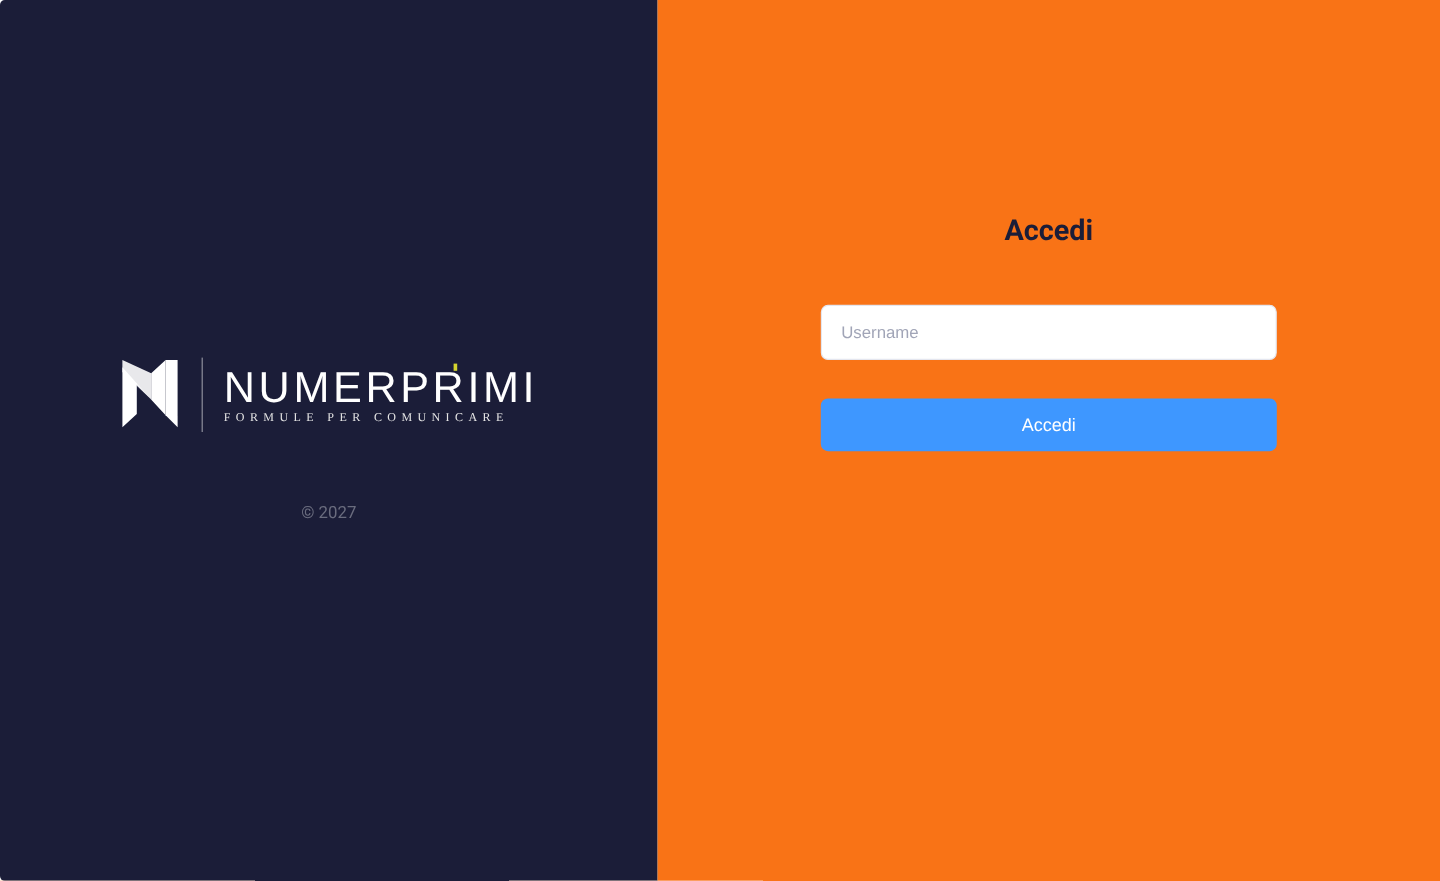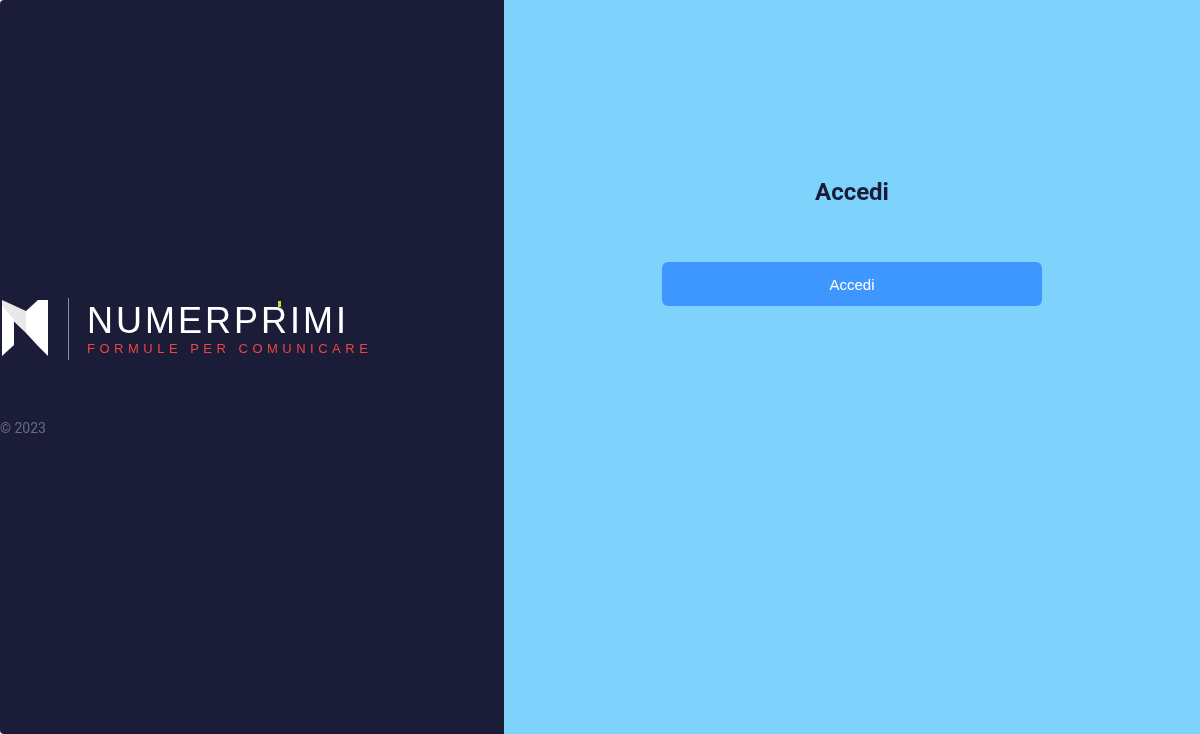--- a/index.html
+++ b/index.html
@@ -10,27 +10,27 @@
     
     body {
       font-family: -apple-system, BlinkMacSystemFont, "Segoe UI", Roboto, "Helvetica Neue", Arial, sans-serif;
       width: 1200px;
       height: 734px;
       display: flex;
       overflow: hidden;
     }
     
     .left-panel {
-      width: 504px;
+      width: 548px;
       height: 100%;
       background-color: #1b1d38;
       display: flex;
       flex-direction: column;
       justify-content: center;
-      align-items: flex-start;
+      align-items: center;
       border-radius: 4px 0 0 4px;
     }
     
     .logo-container {
       display: flex;
       align-items: center;
       gap: 18px;
       margin-bottom: 60px;
     }
     
@@ -64,44 +64,44 @@
     .logo-accent {
       position: absolute;
       top: -2px;
       left: 191px;
       width: 3px;
       height: 6px;
       background-color: #d4d42e;
     }
     
     .logo-text-sub {
-      color: #ef4444;
-      font-size: 13px;
+      color: #e5e5e5;
+      font-size: 10px;
       font-weight: 300;
       letter-spacing: 4.5px;
-      font-family: Liberation Sans, sans-serif;
+      font-family: Liberation Serif, serif;
     }
     
     .product-name {
       color: #383b4f;
       font-size: 26px;
       font-weight: 700;
       letter-spacing: 1px;
       margin-bottom: 30px;
     }
     
     .copyright {
       color: #6a6c7e;
       font-size: 14px;
     }
     
     .right-panel {
       flex: 1;
       height: 100%;
-      background-color: #7dd3fc;
+      background-color: #f97316;
       display: flex;
       flex-direction: column;
       align-items: center;
       position: relative;
       padding-top: 178px;
     }
     
     .login-title {
       color: #1b1d38;
       font-size: 24px;
@@ -153,22 +153,23 @@
       <path d="M 2 2 L 2 58 L 14 47 L 14 22 L 38 48 L 38 2 L 26 13 L 26 35 L 2 8 Z" fill="#ffffff"></path>
       <path d="M 38 48 L 48 58 L 48 2 L 38 2 Z" fill="#ffffff"></path>
       <path d="M 2 2 L 2 12 L 26 35 L 26 13 Z" fill="#ffffff" opacity="0.9"></path>
     </svg>
     <div class="divider"></div>
     <div class="logo-text-group">
       <div class="logo-text-main">NUMERPRIMI<span class="logo-accent"></span></div>
       <div class="logo-text-sub">FORMULE PER COMUNICARE</div>
     </div>
   </div>
-  <div class="copyright">© 2023</div>
+  <div class="copyright">© 2027</div>
 </div>
 
 <div class="right-panel">
   <h1 class="login-title">Accedi</h1>
   <form class="form-container">
+    <input type="text" class="input-field" placeholder="Username" style="">
     <button type="submit" class="login-button">Accedi</button>
   </form>
 
 </div>
 
 </body></html>

